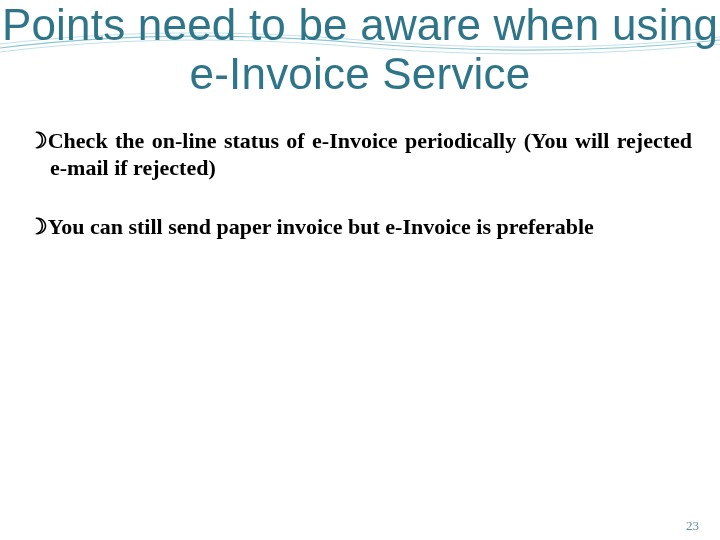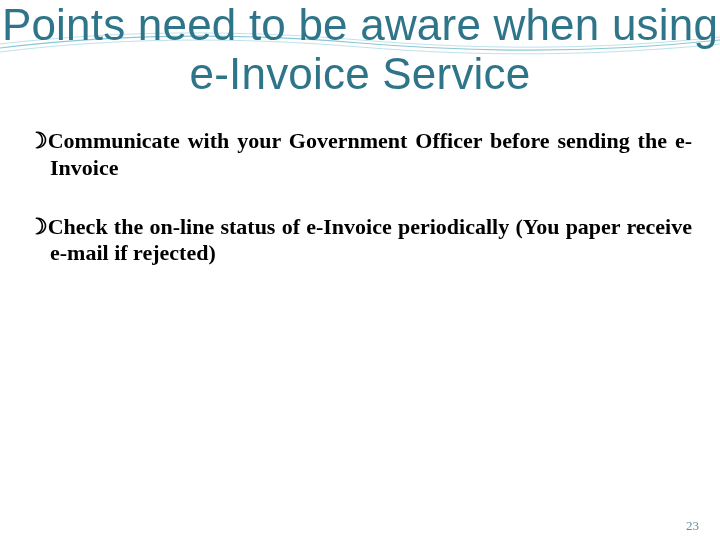--- a/index.html
+++ b/index.html
@@ -79,20 +79,20 @@
 <svg class="wave-decoration" viewBox="0 0 720 30" preserveAspectRatio="none">
   <path d="M0,20 C120,5 240,5 360,15 C480,25 600,25 720,12" stroke="#8bc7d6" stroke-width="1.2" fill="none"></path>
   <path d="M0,16 C120,2 240,2 360,12 C480,22 600,22 720,9" stroke="#bfe2ea" stroke-width="1" fill="none"></path>
   <path d="M0,24 C120,9 240,9 360,19 C480,29 600,28 720,16" stroke="#bfe2ea" stroke-width="1" fill="none"></path>
 </svg>
 
 <div class="title">Points need to be aware when using e-Invoice Service</div>
 
 <div class="content">
   <div class="bullet justify">
-    <span class="dot">☽</span><span>Communicate with your Government Officer before sending the e-Invoice</span>
+    <span class="dot">☽</span><span>Check the on-line status of e-Invoice periodically (You will rejected e-mail if rejected)</span>
   </div>
   <div class="bullet justify">
-    <span class="dot">☽</span><span>Check the on-line status of e-Invoice periodically (You paper receive e-mail if rejected)</span>
+    <span class="dot">☽</span><span>You can still send paper invoice but e-Invoice is preferable</span>
   </div>
 </div>
 
 <div class="page-number">23</div>
 
 </body></html>

